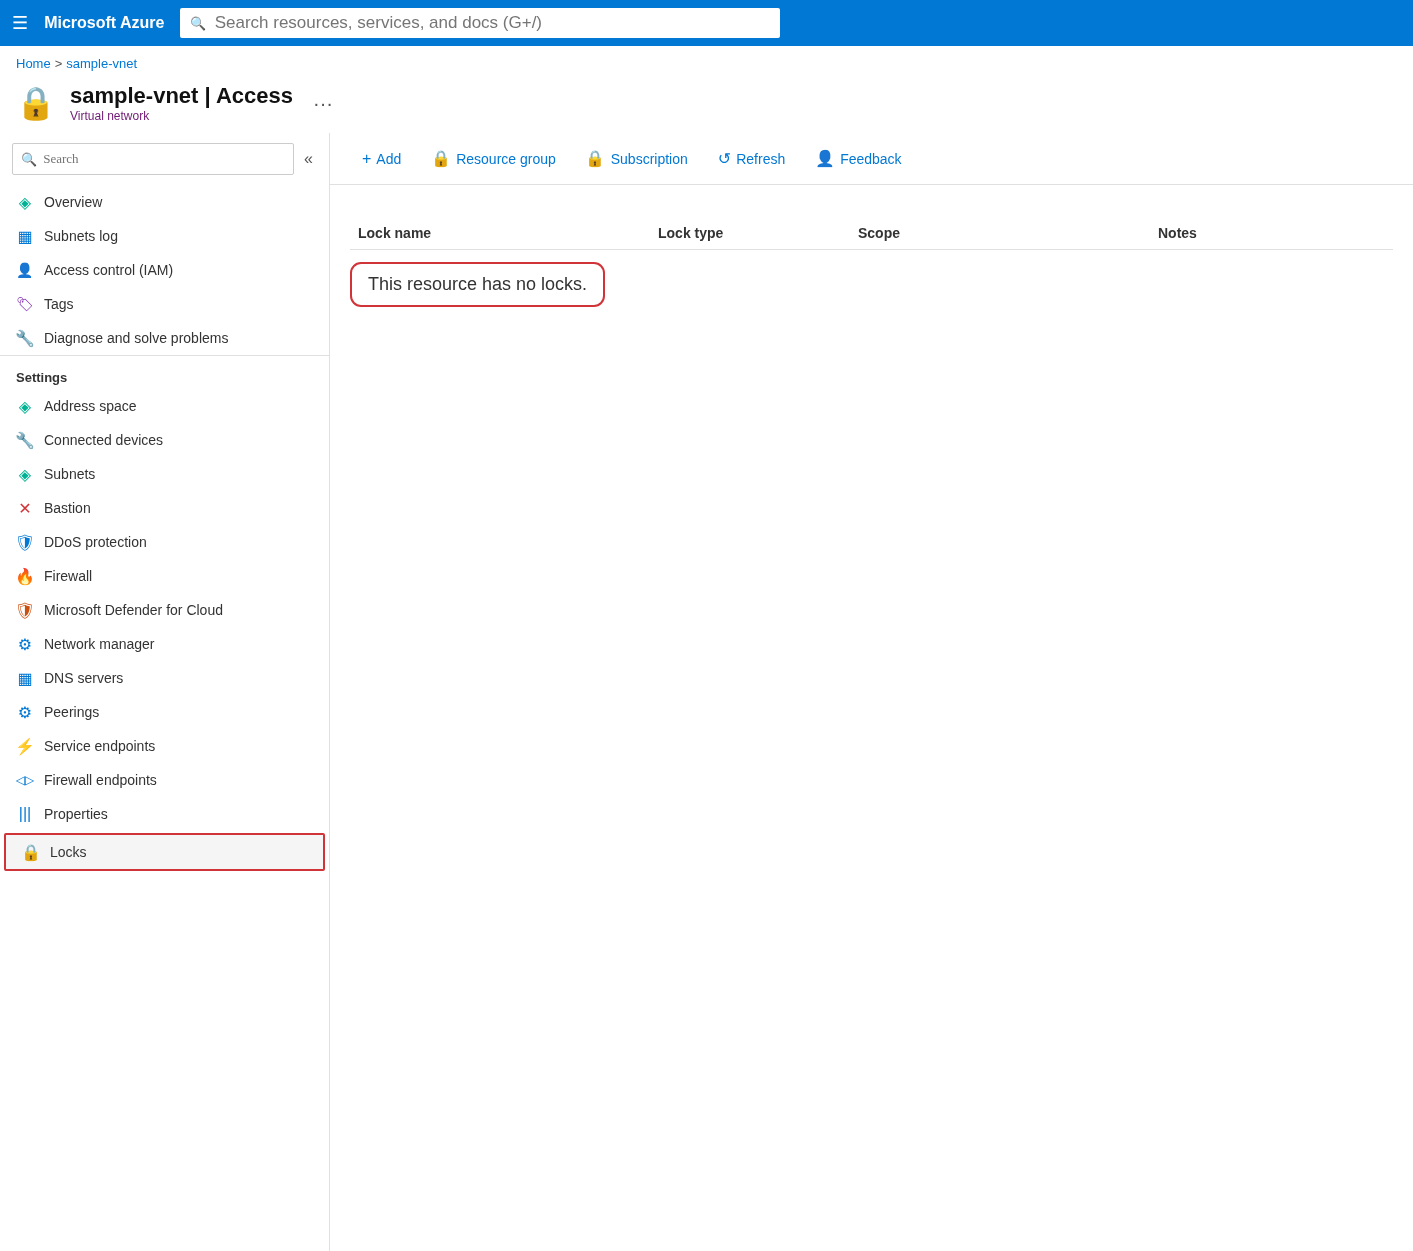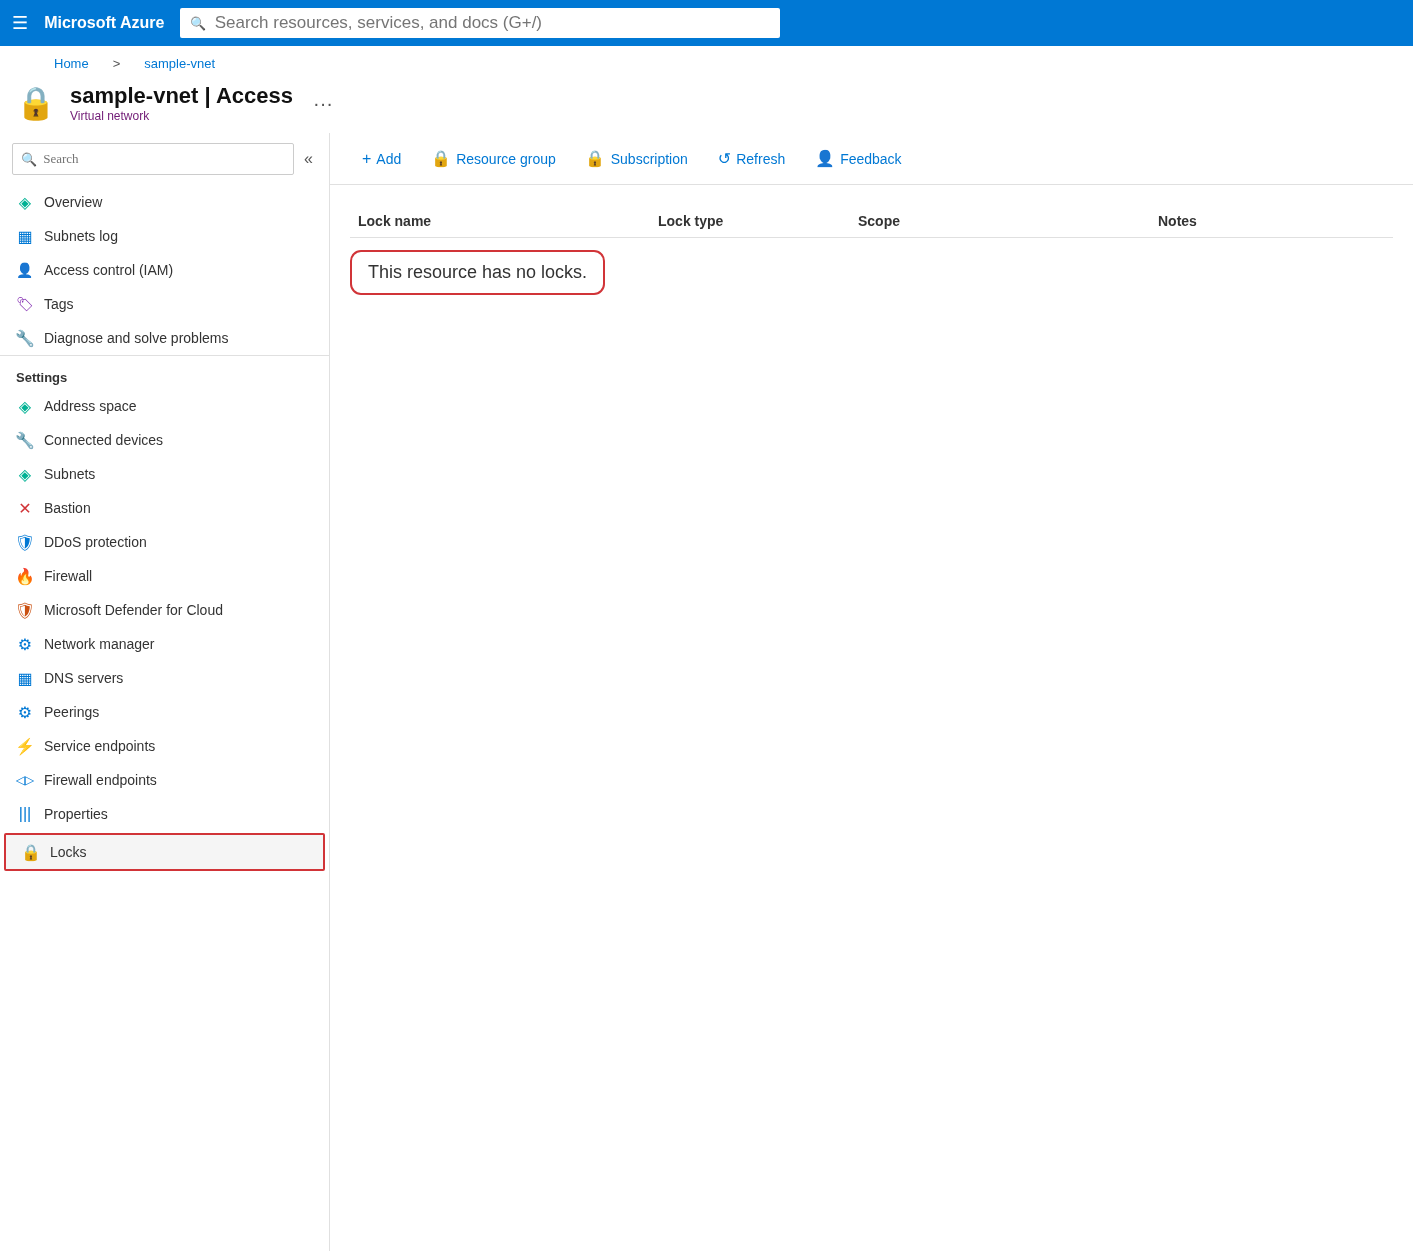--- a/index.html
+++ b/index.html
@@ -36,24 +36,23 @@
       flex: 1;
       font-size: 17px;
       color: #4c1d95;
     }
 
     
     .breadcrumb {
       padding: 10px 16px 6px;
       display: flex;
       align-items: center;
-      gap: 24px;
+      gap: 4px;
       font-size: 13px;
       color: #0078d4;
-      margin-left: 38px;
     }
     .breadcrumb a { color: #0078d4; text-decoration: none; }
     .breadcrumb .sep { color: #555; }
 
     
     .page-header {
       display: flex;
       align-items: center;
       padding: 6px 16px 10px;
       gap: 14px;
@@ -159,21 +158,21 @@
     }
     .table-header {
       display: grid;
       grid-template-columns: 300px 200px 300px 1fr;
       padding: 8px 0;
       border-bottom: 1px solid #e0e0e0;
       font-weight: 600;
       font-size: 14px;
       color: #333;
     }
-    .table-header span { padding: 0 8px; }
+    .table-header span { padding: 0 8px; margin-top: 12px; }
 
     
     .icon-blue { color: #0078d4; }
     .icon-purple { color: #7719aa; }
     .icon-red { color: #d13438; }
     .icon-teal { color: #00b294; }
     .icon-gray { color: #666; }
     .icon-yellow { color: #ca5010; }
   </style>
 </head>

